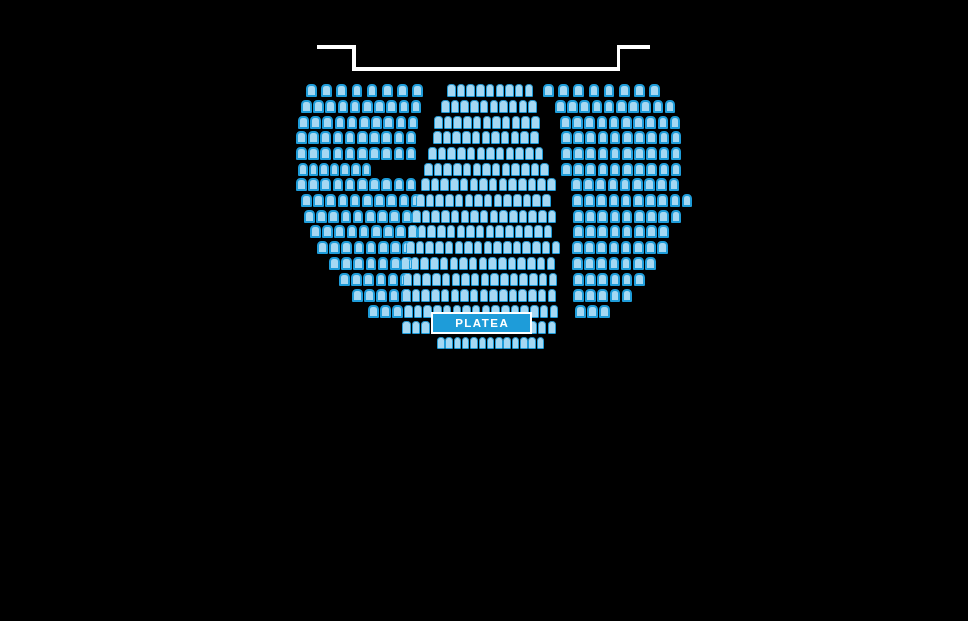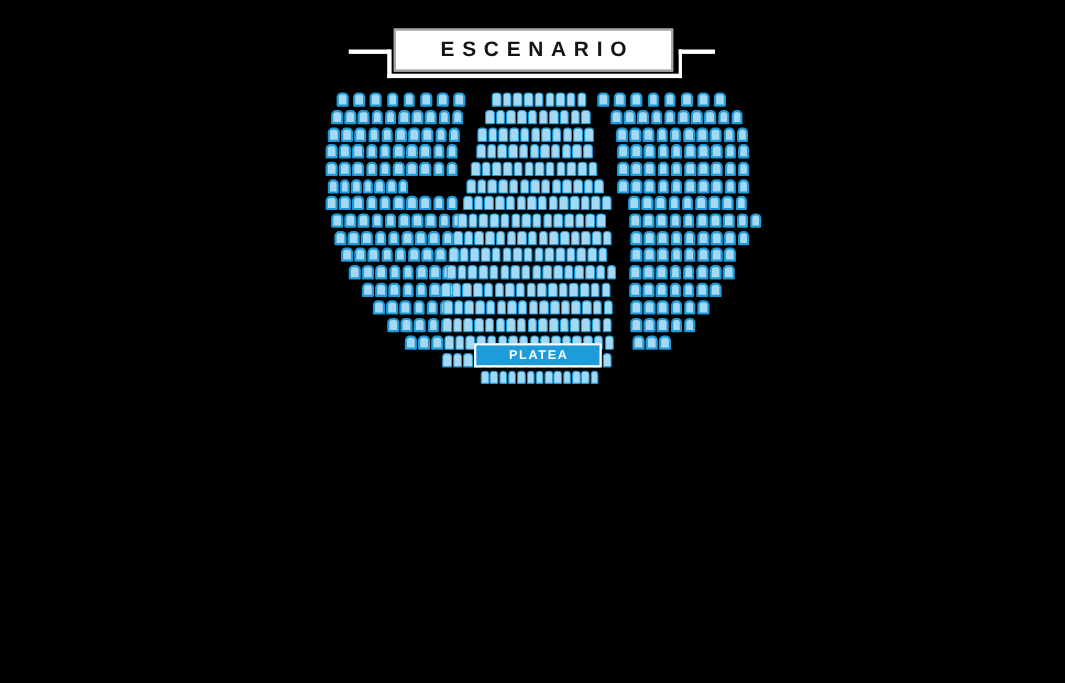--- a/index.html
+++ b/index.html
@@ -28,21 +28,21 @@
   .seat{
     position:absolute;box-sizing:border-box;
     background:var(--seat-fill,#a5d8f3);
     border:2px solid var(--seat-border,#1e9cd9);
     border-radius:4.5px 4.5px 1px 1px;
     z-index:1;
   }
   .seat.center{border-width:1.5px;border-radius:3.5px 3.5px 1px 1px;}
   
   .platea{
-    position:absolute;left:431px;top:312px;width:116px;height:22px;
+    position:absolute;left:431px;top:312px;width:101px;height:22px;
     background:var(--platea-fill,#1e9cd9);
     border:2.5px solid var(--platea-border,#fff);
     box-sizing:border-box;display:flex;align-items:center;justify-content:center;
     z-index:5;
     text-align:center;
   }
   .platea span{
     font-size:11.5px;font-weight:bold;letter-spacing:1.5px;text-indent:1.5px;
     color:var(--platea-text,#fff);
   }
@@ -51,23 +51,20 @@
 <body>
 
 <div class="canvas">
 
   <div class="outline" id="ol-left-h"></div>
   <div class="outline" id="ol-left-v"></div>
   <div class="outline" id="ol-bottom"></div>
   <div class="outline" id="ol-right-v"></div>
   <div class="outline" id="ol-right-h"></div>
 
-  <div class="stage-sign">
-    <span>ESCENARIO</span>
-  </div>
 
   <div id="seat-layer">
       <div class="seat left" style="left: 306px; top: 84px; width: 10.6px; height: 13px;"></div>
       <div class="seat left" style="left: 321.2px; top: 84px; width: 10.6px; height: 13px;"></div>
       <div class="seat left" style="left: 336.4px; top: 84px; width: 10.6px; height: 13px;"></div>
       <div class="seat left" style="left: 351.6px; top: 84px; width: 10.6px; height: 13px;"></div>
       <div class="seat left" style="left: 366.8px; top: 84px; width: 10.6px; height: 13px;"></div>
       <div class="seat left" style="left: 382px; top: 84px; width: 10.6px; height: 13px;"></div>
       <div class="seat left" style="left: 397.2px; top: 84px; width: 10.6px; height: 13px;"></div>
       <div class="seat left" style="left: 412.4px; top: 84px; width: 10.6px; height: 13px;"></div>

